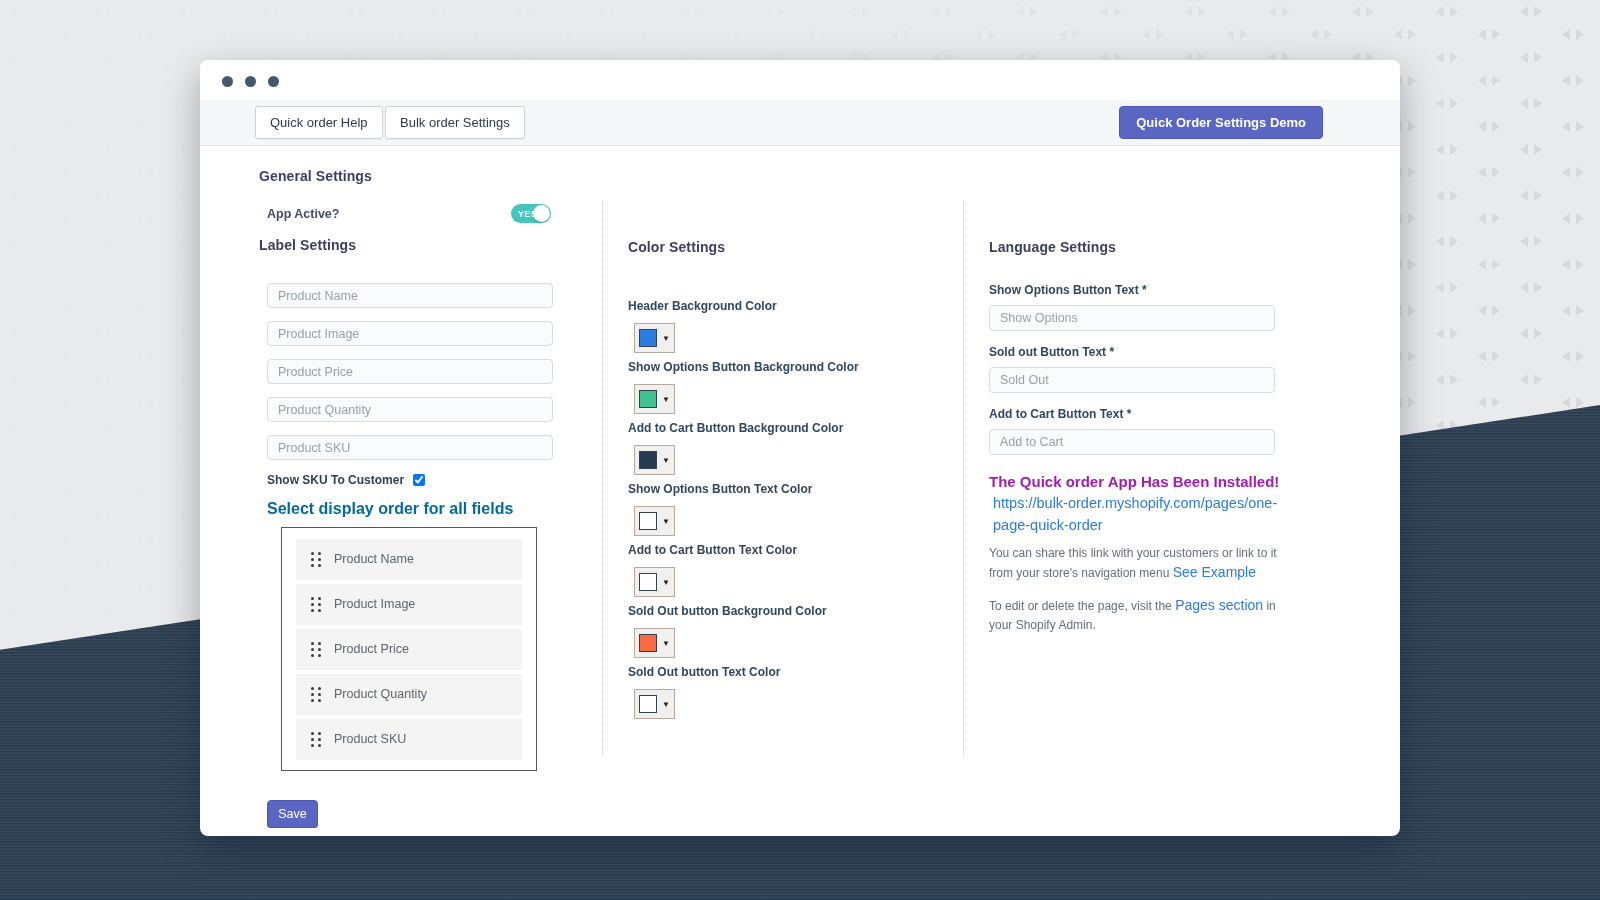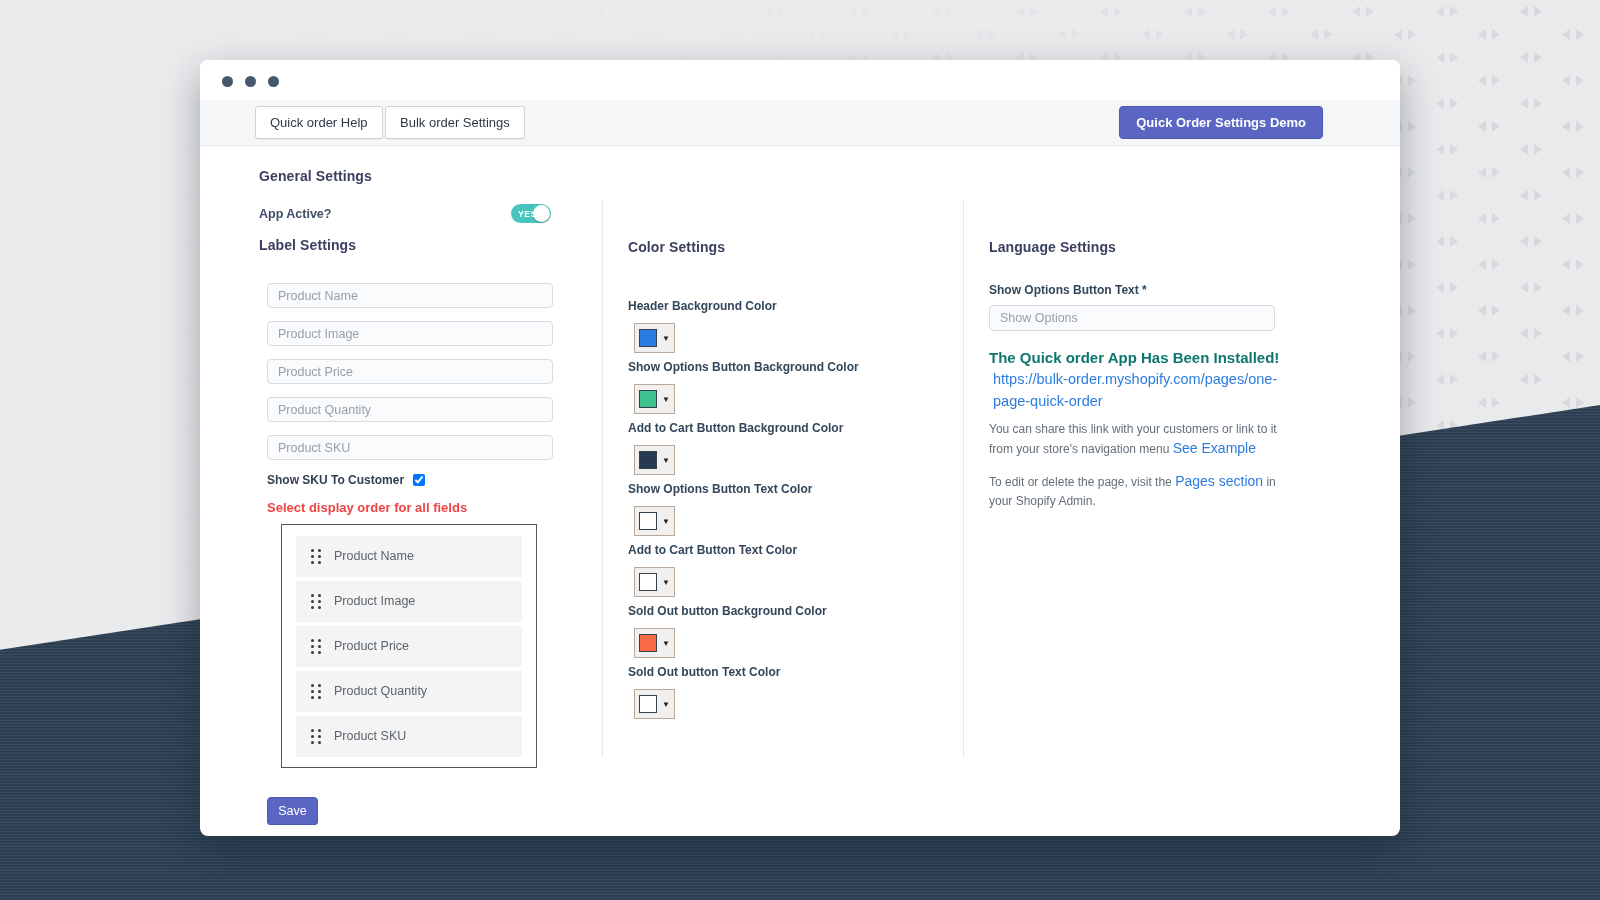--- a/index.html
+++ b/index.html
@@ -28,35 +28,35 @@
   .btn-plain { position: absolute; top: 6px; height: 33px; background: #fff; border: 1px solid #c9d0d6;
     border-radius: 3px; font-size: 13px; color: #2e3a48; font-family: inherit; padding: 0 14px; cursor: pointer;
     box-shadow: 0 1px 1px rgba(0,0,0,0.04); }
   .btn-demo { position: absolute; top: 6px; right: 77px; height: 33px; background: #5b66c2; border: 1px solid #4d58b4;
     border-radius: 4px; font-size: 13px; font-weight: bold; color: #fff; font-family: inherit; padding: 0 16px; cursor: pointer; }
 
   h2.sec { font-size: 14px; font-weight: bold; color: #3b4060; letter-spacing: 0.1px; }
 
   
   .col1 { position: absolute; left: 59px; top: 108px; width: 293px; }
-  .row-active { position: relative; margin-top: 20px; height: 20px; }
+  .row-active { position: relative; margin-top: 20px; margin-left: 8px; height: 20px; }
   .lbl-active { font-size: 12.5px; font-weight: bold; color: #3f4d66; line-height: 19px; }
   .toggle { position: absolute; right: 1px; top: 0; width: 40px; height: 19px; border-radius: 10px;
     background: #48c4bf; cursor: pointer; }
   .toggle .on-text { position: absolute; left: 7px; top: 5px; font-size: 9px; font-weight: bold; color: #fff; letter-spacing: 0.3px; }
   .toggle .knob { position: absolute; right: 1px; top: 1px; width: 17px; height: 17px; border-radius: 50%;
     background: #fff; box-shadow: 0 1px 2px rgba(0,0,0,0.25); }
   .h-label { margin-top: 13px; }
   .inputs { margin-top: 30px; margin-left: 8px; }
   .inp { display: block; width: 286px; height: 25px; margin-bottom: 13px; background: #fafbfd;
     border: 1px solid #d6dce2; border-radius: 4px; padding: 0 10px; font-size: 12.5px; color: #45505a; font-family: inherit; }
   .inp::placeholder { color: #97a1aa; }
   .sku-row { margin-top: 3px; margin-left: 8px; font-size: 12px; font-weight: bold; color: #33404f; }
   .sku-row input { vertical-align: -2px; margin-left: 6px; width: 12px; height: 12px; }
-  .disp-label { margin-top: 13px; margin-left: 8px; font-size: 13px; font-weight: bold; color: #ef4444; }
+  .disp-label { margin-top: 13px; margin-left: 8px; font-size: 16px; font-weight: bold; color: #0369a1; }
   .sortable { margin-top: 9px; margin-left: 22px; width: 256px; height: 244px; border: 1px solid #565656;
     background: #fff; padding: 11px 14px; }
   .sort-row { position: relative; height: 41px; margin-bottom: 4px; background: #f4f4f5; cursor: grab; }
   .handle { position: absolute; left: 15px; top: 13px; display: grid; grid-template-columns: 3px 3px;
     grid-auto-rows: 3px; gap: 3px 4px; }
   .handle span { width: 3px; height: 3px; border-radius: 50%; background: #3a3a3a; }
   .sort-label { position: absolute; left: 38px; top: 13px; font-size: 12.5px; color: #5b646e; }
   .btn-save { margin-top: 29px; margin-left: 8px; width: 51px; height: 28px; background: #5b66c2;
     border: 1px solid #4d58b4; border-radius: 4px 4px 3px 3px; color: #fff; font-size: 12.5px; font-family: inherit; cursor: pointer; }
 
@@ -74,21 +74,21 @@
   .caret { margin-left: 5px; font-size: 8px; color: #222; }
 
   
   .col3 { position: absolute; left: 789px; top: 179px; width: 293px; }
   .lgroup { margin-top: 28px; }
   .lgroup.g2 { margin-top: 14px; }
   .llabel { font-size: 12px; font-weight: bold; color: #33465a; height: 17px; }
   .linp { display: block; width: 286px; height: 26px; margin-top: 5px; background: #fafbfd;
     border: 1px solid #d6dce2; border-radius: 4px; padding: 0 10px; font-size: 12.5px; color: #45505a; font-family: inherit; }
   .linp::placeholder { color: #97a1aa; }
-  .installed-h { margin-top: 18px; font-size: 15px; font-weight: bold; color: #0f766e; }
+  .installed-h { margin-top: 18px; font-size: 15px; font-weight: bold; color: #a21caf; }
   .para { margin-top: 26px; font-size: 12px; line-height: 19px; color: #646f7a; }
   .para.tight { margin-top: 8px; }
   .para.gap { margin-top: 13px; }
   .biglink { display: block; margin-top: 2px; padding-left: 4px; font-size: 14.5px; line-height: 22px;
     color: #2b7cdf; text-decoration: none; word-break: break-all; }
   .inline-link { font-size: 14px; color: #2b7cdf; text-decoration: none; cursor: pointer; }
 </style>
 </head>
 <body>
 
@@ -271,20 +271,28 @@
       </div>
     </div>
 
     <div class="col3">
       <h2 class="sec">Language Settings</h2>
 
       <div class="lgroup">
         <div class="llabel">Show Options Button Text *</div>
         <input class="linp" type="text" placeholder="Show Options" style="">
       </div>
+      <div class="lgroup g2">
+        <div class="llabel">Sold out Button Text *</div>
+        <input class="linp" type="text" placeholder="Sold Out" style="">
+      </div>
+      <div class="lgroup g2">
+        <div class="llabel">Add to Cart Button Text *</div>
+        <input class="linp" type="text" placeholder="Add to Cart" style="">
+      </div>
 
       <h3 class="installed-h">The Quick order App Has Been Installed!</h3>
 
 
       <a class="biglink">https://bulk-order.myshopify.com/pages/one-page-quick-order</a>
 
       <p class="para tight">
         <span>You can share this link with your customers or link to it from your store's navigation menu</span>
         <span class="inline-link">See Example</span>
       </p>

